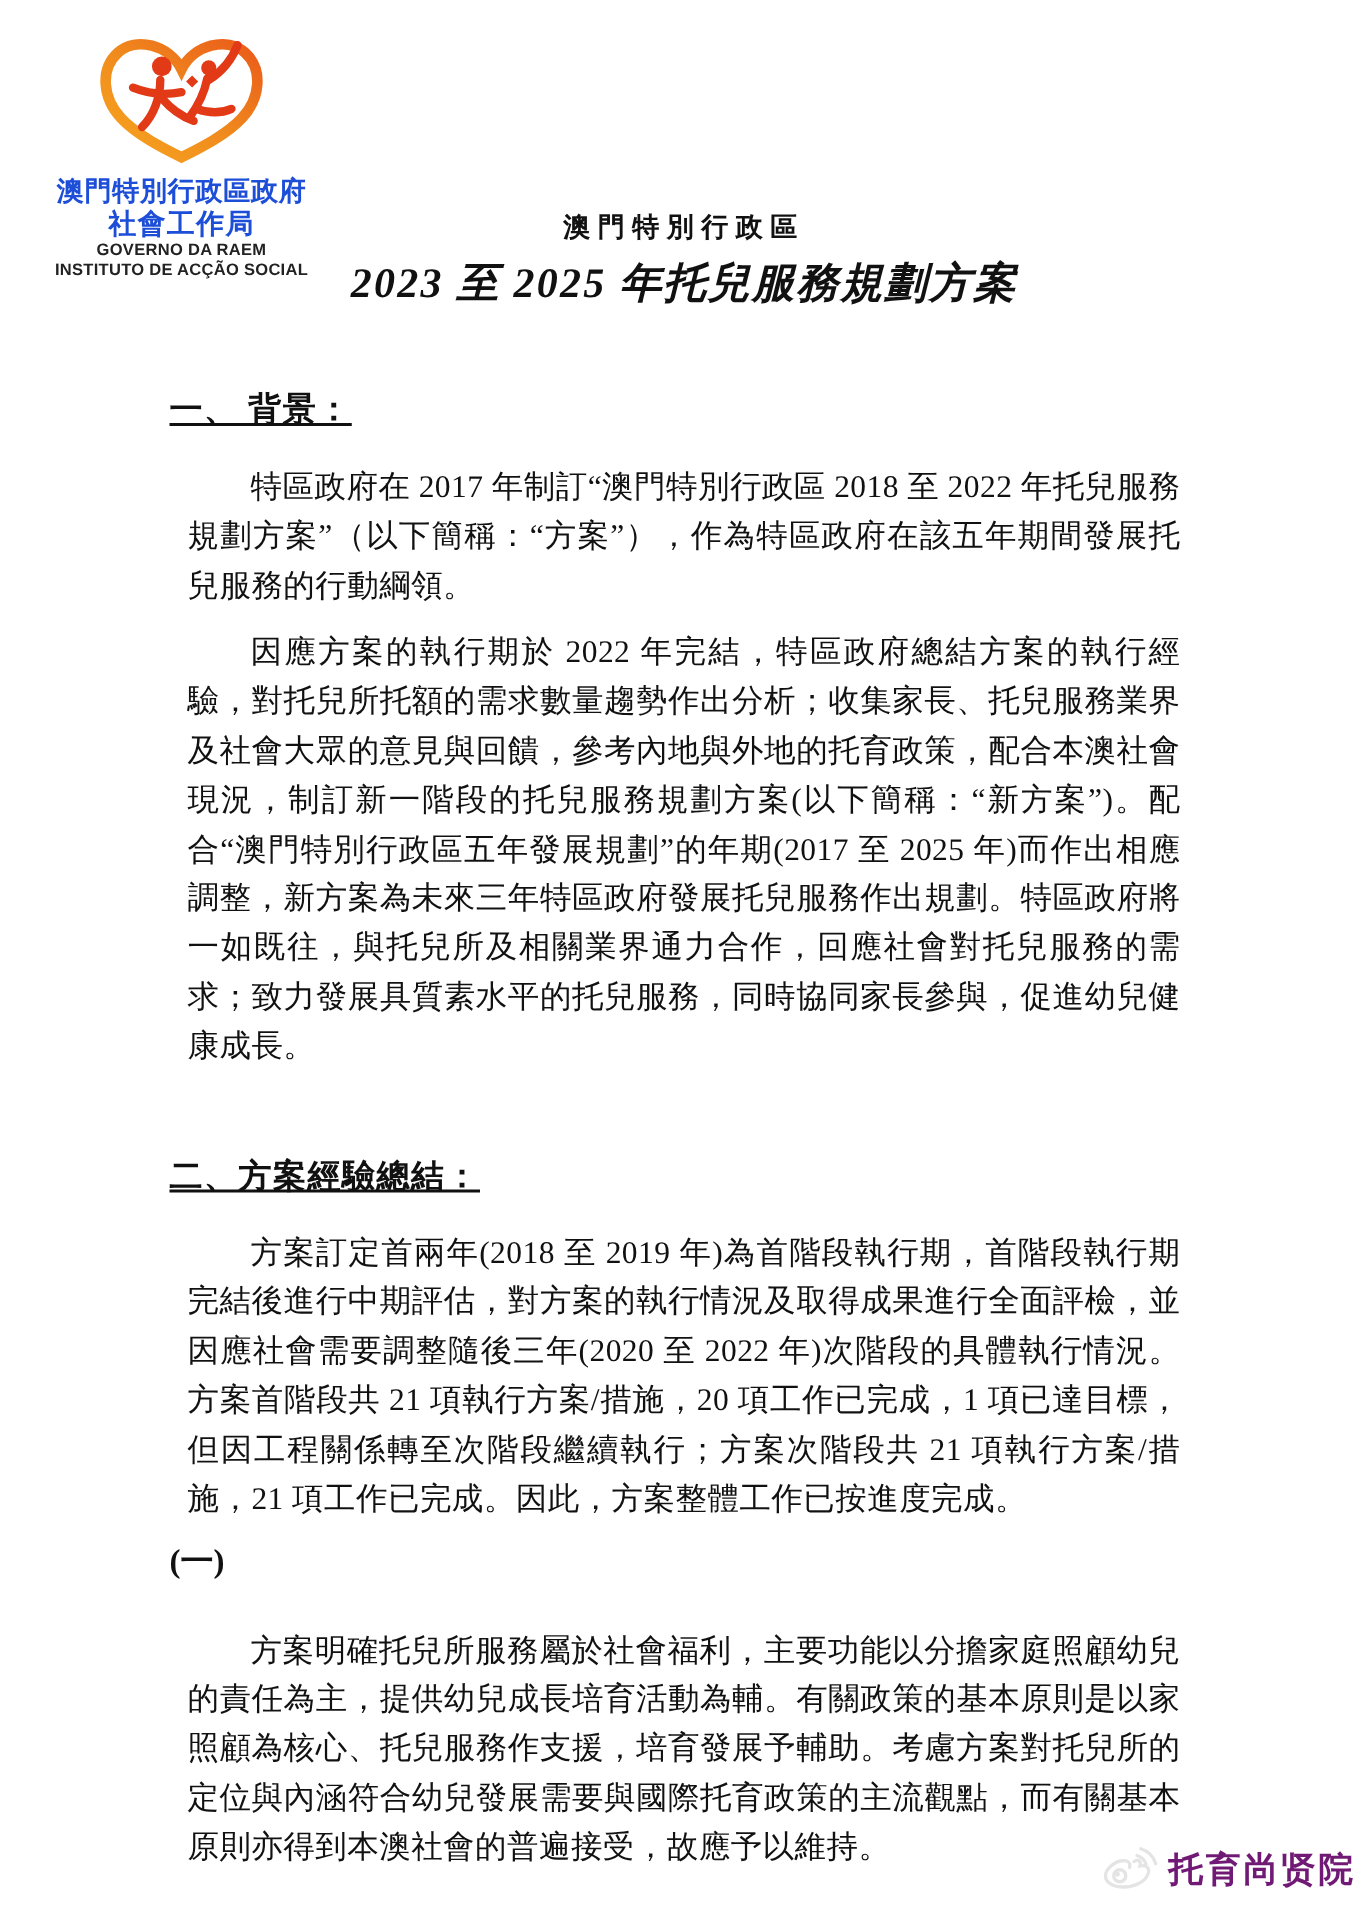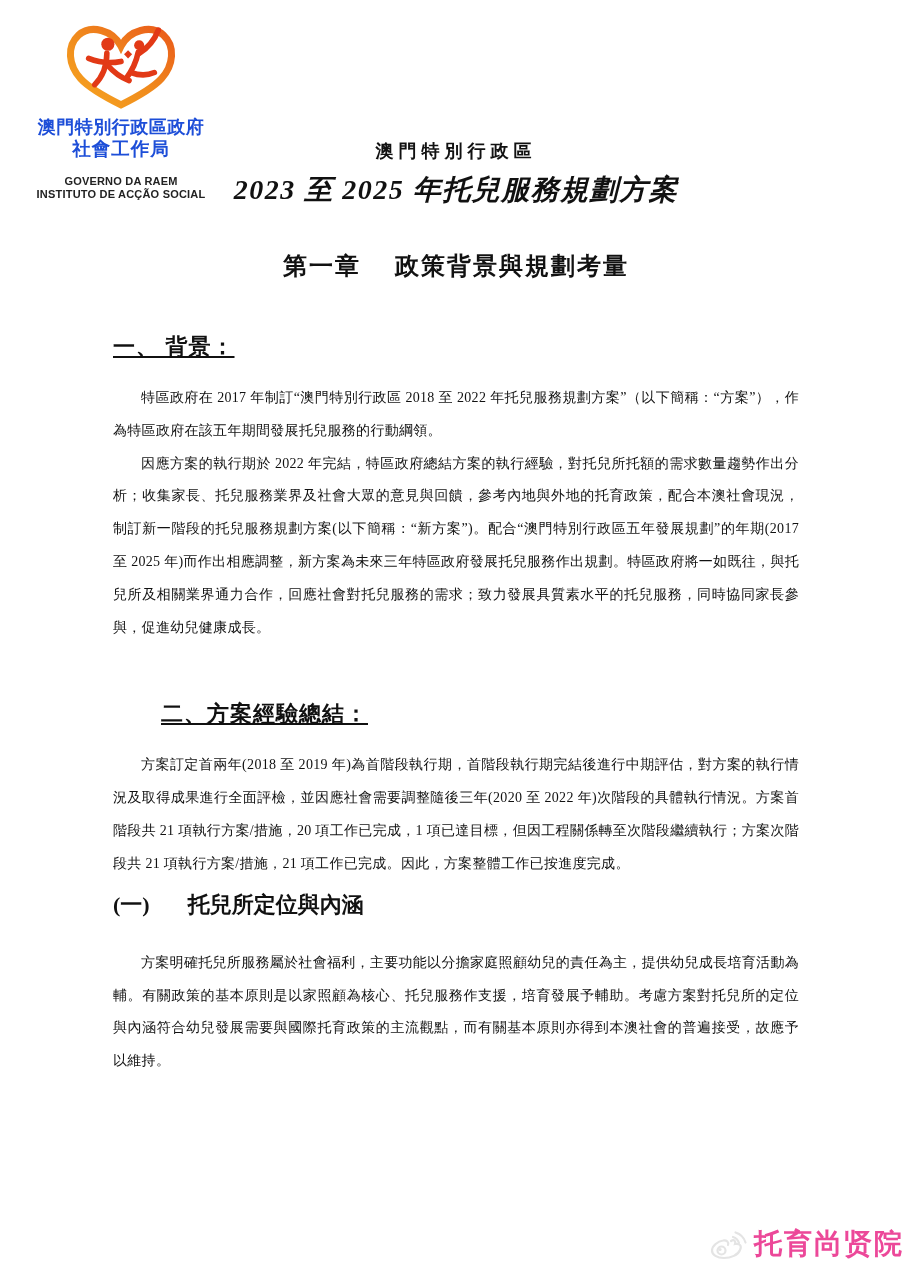--- a/index.html
+++ b/index.html
@@ -22,21 +22,21 @@
     font-family: "Liberation Sans", "DejaVu Sans", sans-serif;
     font-weight: bold; color: #1d4ed8;
   }
   .org-zh-1 { font-size: 18px; line-height: 21px; letter-spacing: 0.5px; }
   .org-zh-2 { font-size: 18.5px; line-height: 21px; letter-spacing: 1px; }
   .org-pt {
     font-family: "Liberation Sans", "DejaVu Sans", sans-serif;
     font-weight: bold; font-size: 11px; line-height: 13px; color: #222;
     letter-spacing: 0.2px;
   }
-  .org-pt-1 { margin-top: 16px; }
+  .org-pt-1 { margin-top: 2px; }
 
   
   .doc {
     position: absolute; left: 113px; top: 0;
     width: 686px;
   }
   .title-l1 {
     margin: 135px 0 0; text-align: center;
     font-size: 18px; font-weight: bold; letter-spacing: 5px;
     line-height: 32px;
@@ -51,43 +51,43 @@
     margin: 45px 0 0; text-align: center;
     font-size: 24px; font-weight: bold; letter-spacing: 2px;
     line-height: 29px;
   }
   .sec-heading {
     font-size: 22px; font-weight: bold; line-height: 26px;
     letter-spacing: 1px;
     text-decoration: underline;
   }
   .sec-1 { margin-top: 53px; }
-  .sec-2 { margin-top: 57px; margin-left: 48px; }
+  .sec-2 { margin-top: 57px; }
   p.body-para {
-    font-size: 14px; line-height: 32.8px;
+    font-size: 21px; line-height: 32.8px;
     text-align: justify; text-indent: 2em;
-    margin: 0; letter-spacing: 0.3px;
+    margin: 12px; letter-spacing: 0.3px;
   }
   .p-1 { margin-top: 17px; }
   .p-2 { margin-top: 5px; }
   .p-3 { margin-top: 23px; font-family: Liberation Serif, serif; }
   .p-4 { margin-top: 15px; }
   .subsec-heading {
     margin-top: 10px;
     display: flex; align-items: baseline; gap: 38px;
     font-size: 22px; font-weight: bold; line-height: 27px;
   }
 
   
   .watermark {
     position: absolute; right: 7px; bottom: 16px;
-    display: flex; align-items: flex-end; gap: 5px;
-    color: #ec4899;
+    display: flex; align-items: flex-start; gap: 5px;
+    color: #701a75;
     font-family: "Liberation Sans", "DejaVu Sans", sans-serif;
-    font-weight: bold; font-size: 28px; letter-spacing: 2px;
+    font-weight: bold; font-size: 23px; letter-spacing: 2px;
     user-select: none;
   }
   .weibo-svg { display: block; }
 </style>
 </head>
 <body>
 
 <div class="logo-block">
   <svg class="logo-heart" viewBox="0 0 120 96" aria-hidden="true">
     <defs>
@@ -113,32 +113,30 @@
   <div class="org-zh org-zh-1">澳門特別行政區政府</div>
   <div class="org-zh org-zh-2">社會工作局</div>
   <div class="org-pt org-pt-1">GOVERNO DA RAEM</div>
   <div class="org-pt">INSTITUTO DE ACÇÃO SOCIAL</div>
 </div>
 
 <div class="doc">
   <h1 class="title-l1">澳門特別行政區</h1>
   <h1 class="title-l2">2023 至 2025 年托兒服務規劃方案</h1>
 
-  <h2 class="chapter">第一章　 政策背景與規劃考量</h2>
 
   <h3 class="sec-heading sec-1">一、 背景：</h3>
   <p class="body-para p-1">特區政府在 2017 年制訂“澳門特別行政區 2018 至 2022 年托兒服務規劃方案”（以下簡稱：“方案”），作為特區政府在該五年期間發展托兒服務的行動綱領。</p>
   <p class="body-para p-2">因應方案的執行期於 2022 年完結，特區政府總結方案的執行經驗，對托兒所托額的需求數量趨勢作出分析；收集家長、托兒服務業界及社會大眾的意見與回饋，參考內地與外地的托育政策，配合本澳社會現況，制訂新一階段的托兒服務規劃方案(以下簡稱：“新方案”)。配合“澳門特別行政區五年發展規劃”的年期(2017 至 2025 年)而作出相應調整，新方案為未來三年特區政府發展托兒服務作出規劃。特區政府將一如既往，與托兒所及相關業界通力合作，回應社會對托兒服務的需求；致力發展具質素水平的托兒服務，同時協同家長參與，促進幼兒健康成長。</p>
 
   <h3 class="sec-heading sec-2">二、方案經驗總結：</h3>
   <p class="body-para p-3">方案訂定首兩年(2018 至 2019 年)為首階段執行期，首階段執行期完結後進行中期評估，對方案的執行情況及取得成果進行全面評檢，並因應社會需要調整隨後三年(2020 至 2022 年)次階段的具體執行情況。方案首階段共 21 項執行方案/措施，20 項工作已完成，1 項已達目標，但因工程關係轉至次階段繼續執行；方案次階段共 21 項執行方案/措施，21 項工作已完成。因此，方案整體工作已按進度完成。</p>
 
   <h4 class="subsec-heading">
     <span>(一)</span>
-    <span>托兒所定位與內涵</span>
   </h4>
   <p class="body-para p-4">方案明確托兒所服務屬於社會福利，主要功能以分擔家庭照顧幼兒的責任為主，提供幼兒成長培育活動為輔。有關政策的基本原則是以家照顧為核心、托兒服務作支援，培育發展予輔助。考慮方案對托兒所的定位與內涵符合幼兒發展需要與國際托育政策的主流觀點，而有關基本原則亦得到本澳社會的普遍接受，故應予以維持。</p>
 </div>
 
 <div class="watermark">
   <svg class="weibo-svg" width="40" height="32" viewBox="0 0 40 32" aria-hidden="true">
     <g stroke="#e4e4e4" stroke-width="2.2" fill="none" stroke-linecap="round">
       <path d="M22 10 C25 8 27 10 26 13 C31 12 33 15 31 19 C29 24 22 27 15 27 C8 27 3 24 3 19.5 C3 15 9 10 14 9.5 C18 9 20 11 19 14"></path>
       <circle cx="12.5" cy="19.5" r="4"></circle>
       <path d="M24 6 A 9 9 0 0 1 30 12"></path>

